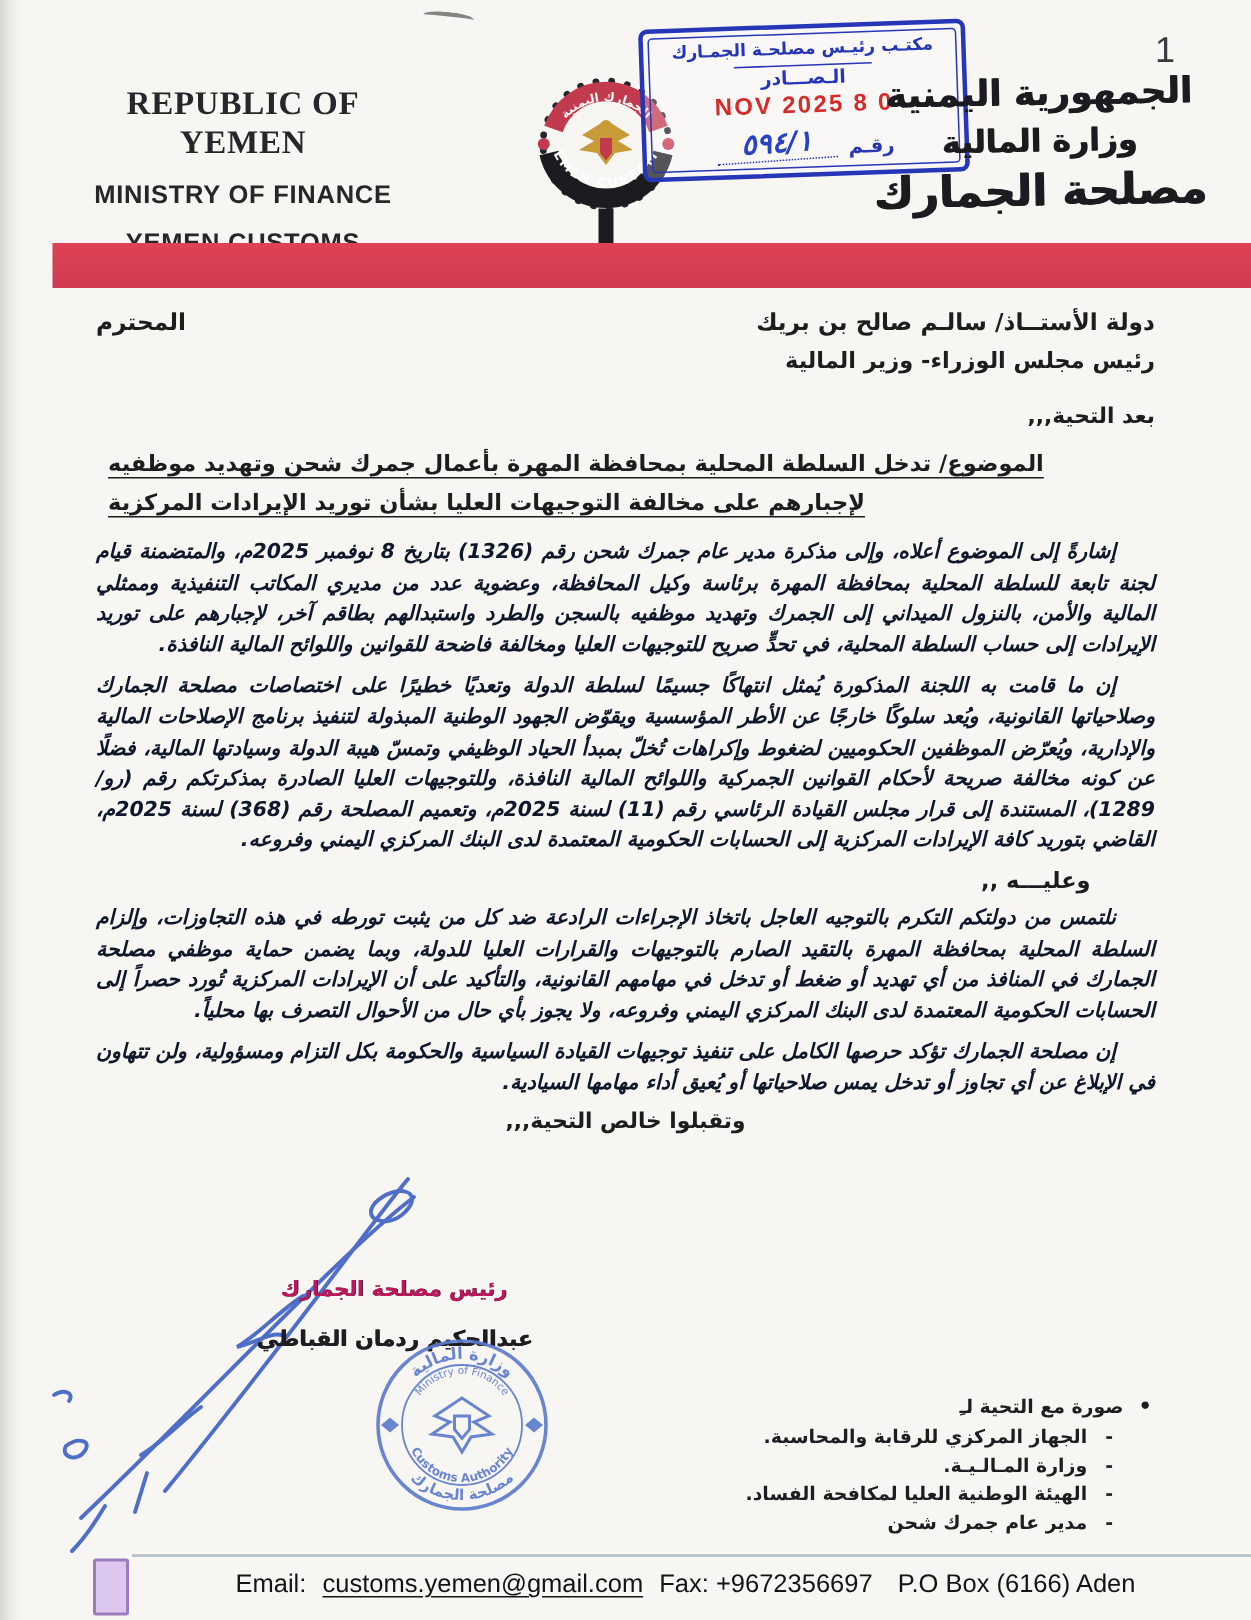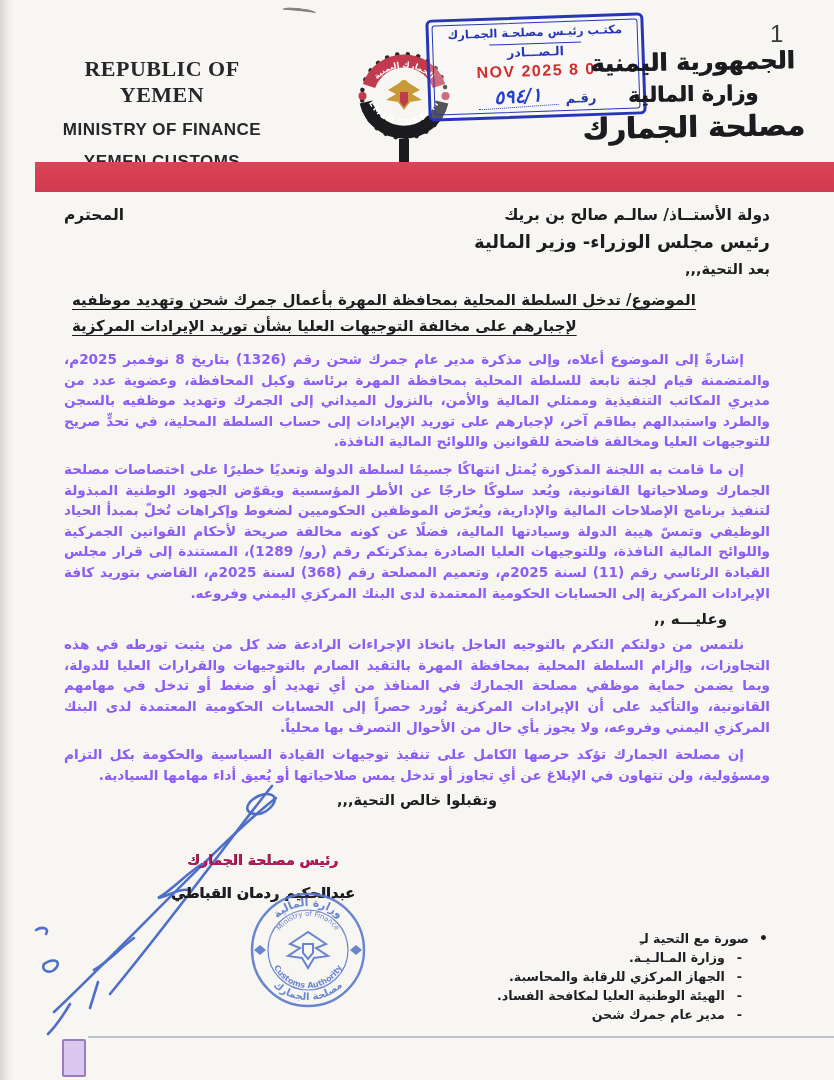--- a/index.html
+++ b/index.html
@@ -47,26 +47,26 @@
     font-family:"Liberation Sans", sans-serif; }
   .stamp-numrow { display:flex; direction:rtl; align-items:flex-end; gap:8px; width:100%;
     justify-content:center; padding-bottom:2px; }
   .stamp-numlabel { color:#2636b6; font-size:13px; font-weight:bold; }
   .stamp-numval { color:#2742c4; font-size:19px; font-weight:bold; font-style:italic;
     border-bottom:1px dotted #2636b6; padding:0 16px; transform:rotate(-2deg); }
 
   
   .letter { position:absolute; left:64px; right:64px; top:206px; direction:rtl; color:#1d1d20; }
   .recipient-row { display:flex; justify-content:space-between; font-size:15.5px; font-weight:bold; margin-bottom:7px; }
-  .title-line { font-size:18px; font-weight:bold; margin-bottom:9px; }
+  .title-line { font-size:15px; font-weight:bold; margin-bottom:21px; }
   .greeting { font-size:14.5px; font-weight:bold; margin-bottom:10px; }
   .subject { font-size:15px; font-weight:bold; text-align:left; line-height:26px;
     text-decoration:underline; text-underline-offset:4px; margin:0 8px 10px 8px; }
   .para { font-size:13.6px; font-weight:bold; text-align:justify; line-height:20.6px;
-    text-indent:26px; margin-bottom:7px; color:#8b5cf6; }
+    text-indent:26px; margin-bottom:7px; color:#0f172a;font-style:italic; }
   .transition { font-size:15px; font-weight:bold; margin:2px 43px 6px 0; letter-spacing:1px; }
   .closing { font-size:14.5px; font-weight:bold; text-align:center; margin-top:2px; }
 
   
   .sig-name  { position:absolute; left:168px; top:872px; width:190px; text-align:center;
     direction:rtl; font-size:14.5px; font-weight:bold; color:#1d1d22; text-shadow:.5px 0 #1d1d22;margin-top:13px; }
   .sig-title { position:absolute; left:185px; top:852px; width:155px; text-align:center;
     direction:rtl; font-size:14px; font-weight:bold; color:#be185d; text-shadow:.5px 0 #1d1d22; }
   .round-stamp { position:absolute; left:248px; top:890px; width:120px; height:120px; opacity:.9; }
   .hand-sign { position:absolute; left:14px; top:768px; width:310px; height:280px; }
@@ -201,21 +201,28 @@
       <textPath href="#rsBotOuter" startOffset="50%" text-anchor="middle">مصلحة الجمارك</textPath>
     </text>
     <g fill="none" stroke="#5b79cc" stroke-width="2">
       <path d="M60 42 L42 54 L52 58 L40 66 L54 68 L60 78 L66 68 L80 66 L68 58 L78 54 Z"></path>
       <path d="M55 54 h10 v9 l-5 6 l-5 -6 Z"></path>
     </g>
   </svg>
 
   <div class="cc">
     <div class="cc-head">صورة مع التحية لـِ</div>
+    <div class="cc-item">الجهاز المركزي للرقابة والمحاسبة.</div>
     <div class="cc-item">وزارة المـالـيـة.</div>
-    <div class="cc-item">الجهاز المركزي للرقابة والمحاسبة.</div>
     <div class="cc-item">الهيئة الوطنية العليا لمكافحة الفساد.</div>
     <div class="cc-item">مدير عام جمرك شحن</div>
   </div>
 
   <div class="footer-line"></div>
   <div class="footer-rect"></div>
+  <div class="footer-text">
+    <span>Email:</span>
+    <span class="ft-sep"></span><a href="#">customs.yemen@gmail.com</a>
+    <span class="ft-sep"></span><span>Fax:</span>
+    <span>+9672356697</span>
+    <span class="ft-sep"></span><span class="ft-sep"></span><span>P.O Box (6166) Aden</span>
+  </div>
 </div>
 
 </body></html>

